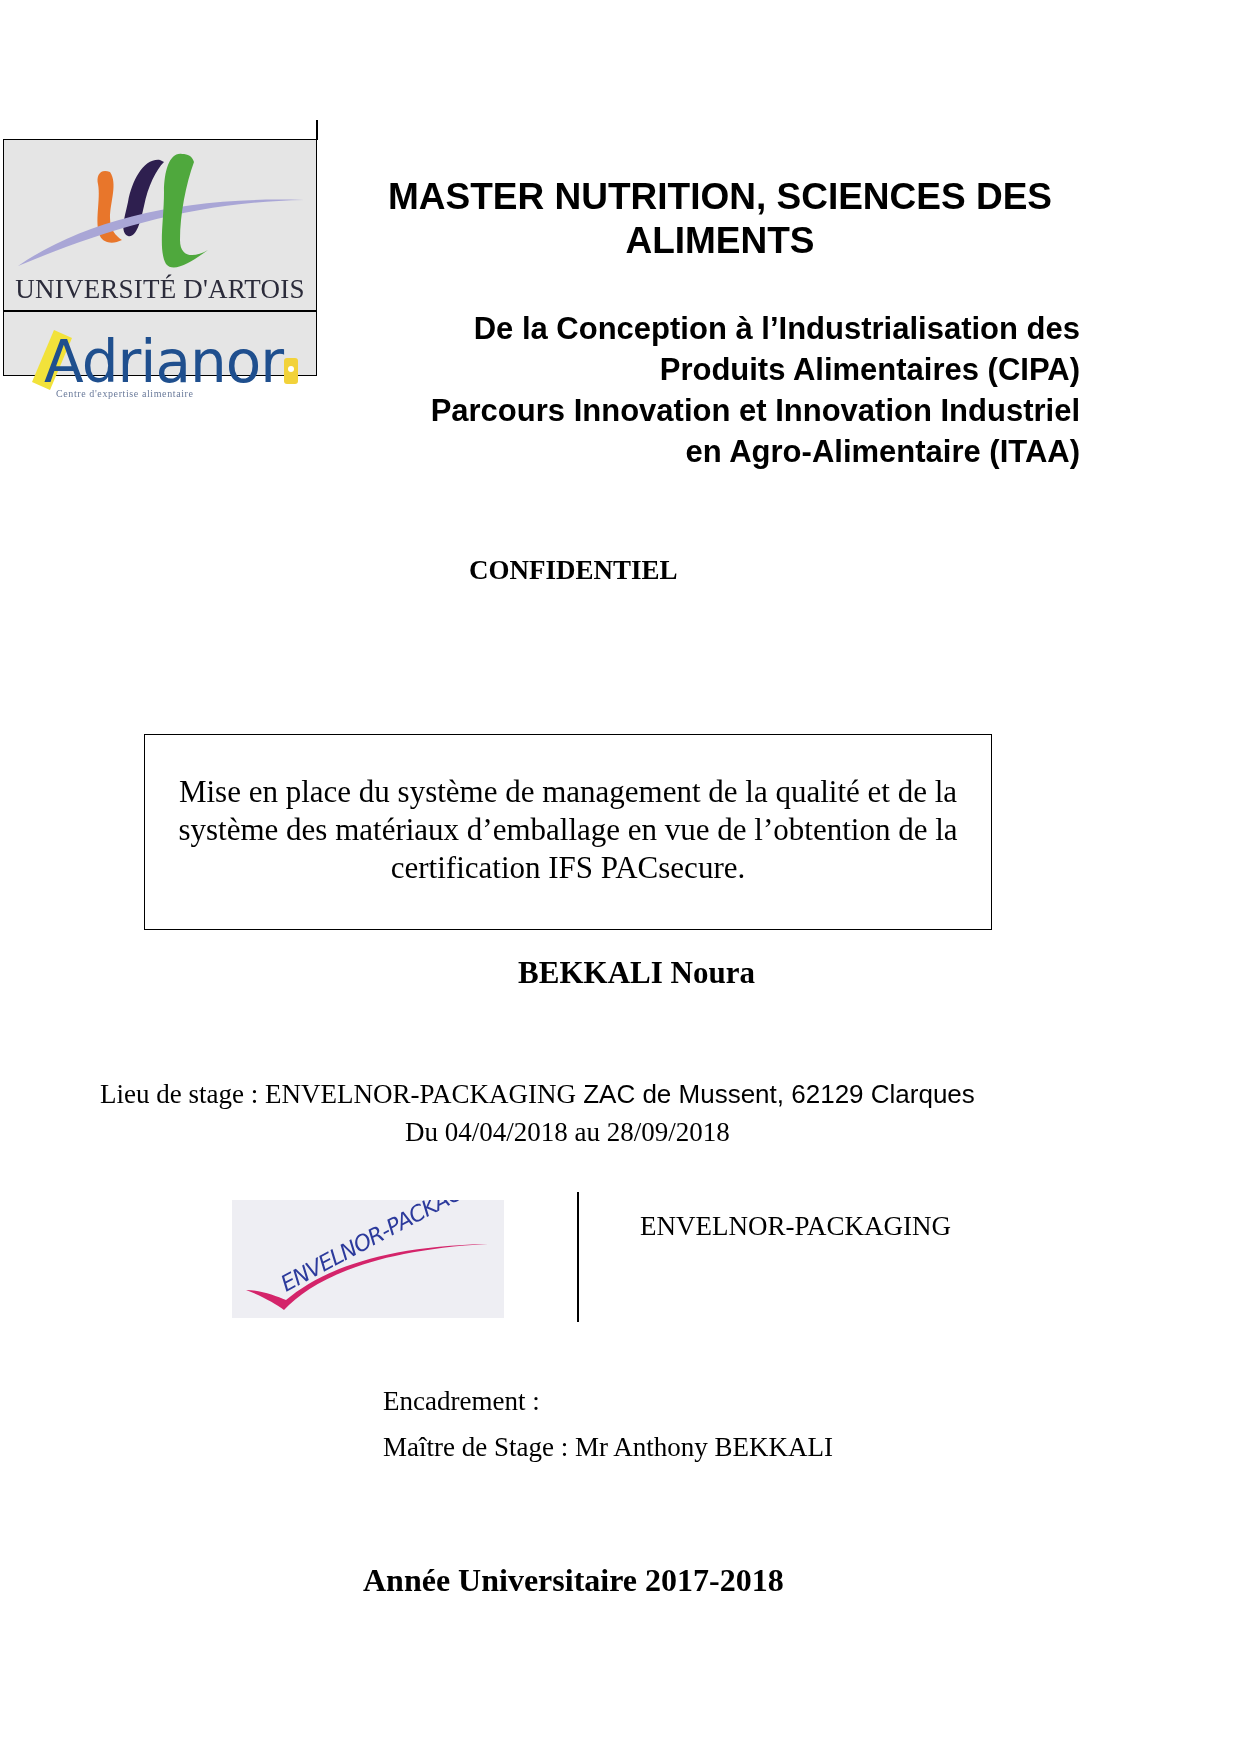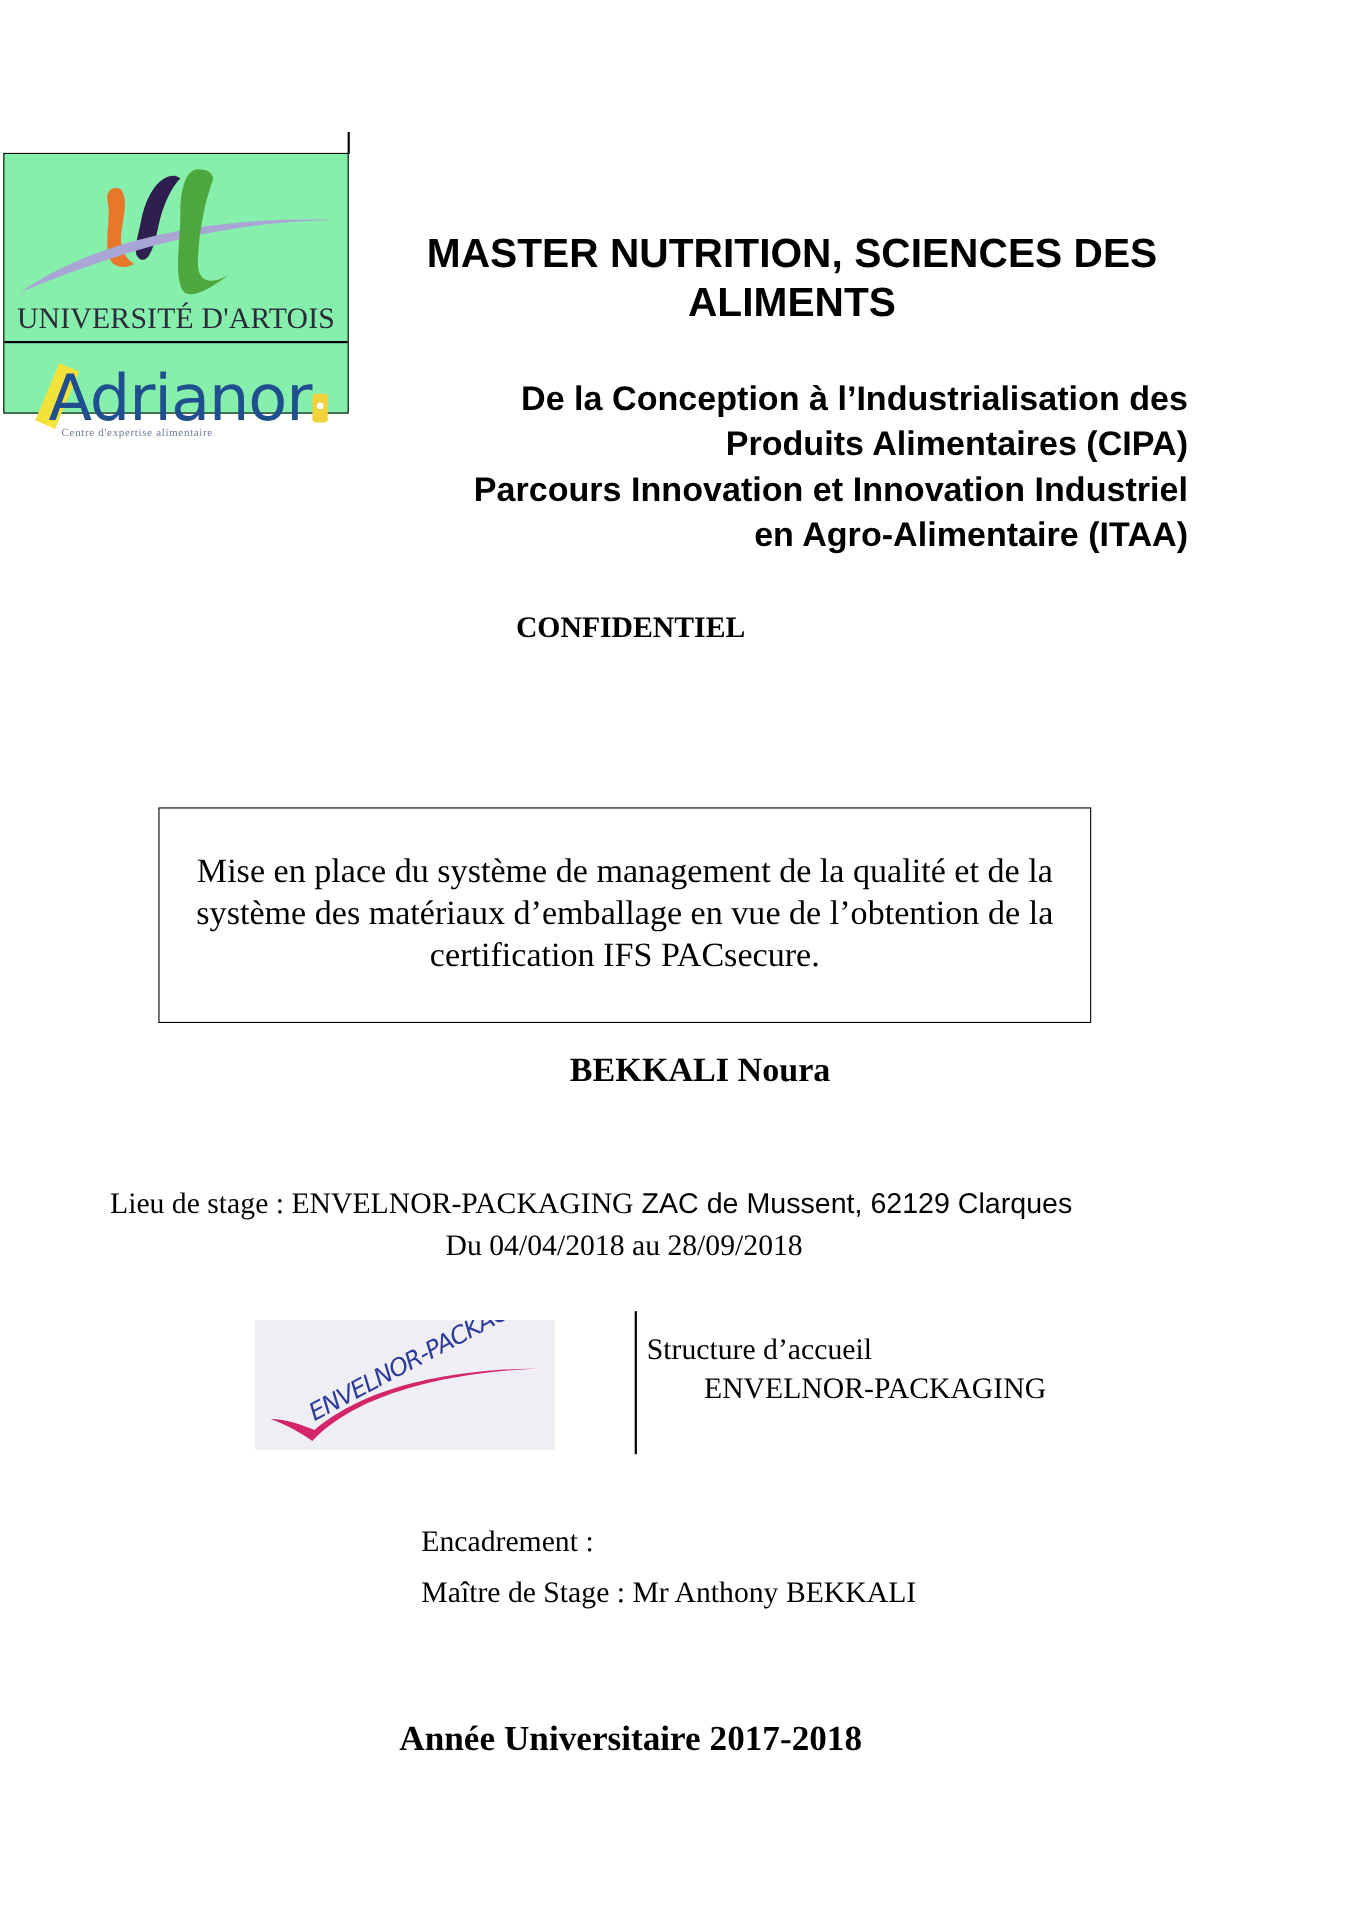--- a/index.html
+++ b/index.html
@@ -3,33 +3,33 @@
   <meta charset="utf-8">
   <style>
     html, body { margin:0; padding:0; }
     body {
       width:1241px; height:1754px; position:relative; background:#ffffff;
       font-family:"Liberation Serif", serif; color:#000; overflow:hidden;
     }
     .abs { position:absolute; }
     .logo-box {
       position:absolute; left:3px; top:139px; width:314px; height:237px;
-      border:1px solid #000; box-sizing:border-box; background:#86efac;
+      border:1px solid #000; box-sizing:border-box; background:#e5e5e5;
     }
     .tick { position:absolute; left:316px; top:120px; width:2px; height:20px; background:#000; }
     .ua-logo { position:absolute; left:0; top:0; width:312px; height:170px; }
     .ua-name {
       position:absolute; left:0; top:134px; width:312px; text-align:center;
       font-family:"Liberation Serif", serif; font-size:27px; color:#2b2b3a; letter-spacing:0.2px;
     }
     .divider-logo { position:absolute; left:0; top:170px; width:312px; height:2px; background:#000; }
     .adr-logo { position:absolute; left:0; top:172px; width:312px; height:103px; }
     .adr-sub { position:absolute; left:52px; top:248px; font-family:Liberation Serif, serif; font-size:10px; color:#6a7a9a; letter-spacing:0.6px; }
 
-    .sans-bold { font-family:"Liberation Sans", sans-serif; font-weight:bold;margin-top:34px; }
+    .sans-bold { font-family:"Liberation Sans", sans-serif; font-weight:bold; }
     .title {
       left:360px; top:175px; width:720px; text-align:center; font-size:37px; line-height:44px;
     }
     .subtitle {
       left:360px; top:308px; width:720px; text-align:right; font-size:31px; line-height:41px;
     }
     .confidential { left:469px; top:555px; font-size:27px; font-weight:bold; }
     .thesis-box {
       position:absolute; left:144px; top:734px; width:848px; height:196px;
       border:1.5px solid #000; box-sizing:border-box;
@@ -101,21 +101,20 @@
 </div>
 <div class="abs dates">Du 04/04/2018 au 28/09/2018</div>
 
 <svg class="env-logo" viewBox="0 0 272 118">
   <rect x="0" y="0" width="272" height="118" fill="#eeeef3"></rect>
   <path d="M14 90 C30 96 44 104 52 110 C80 80 140 50 256 44 C150 46 90 70 54 100 C44 96 28 90 14 90 Z" fill="#d4246a"></path>
   <text x="0" y="0" transform="translate(54,92) rotate(-28)" font-family="DejaVu Sans, sans-serif" font-style="italic" font-size="22" fill="#2c3a9c" letter-spacing="-1">ENVELNOR-PACKAGING</text>
 </svg>
 <div class="vline"></div>
 <div class="abs struct">
-  <div>Structure d’accueil</div>
   <div class="company">ENVELNOR-PACKAGING</div>
 </div>
 
 <div class="abs enc">
   <div>Encadrement :</div>
   <div>Maître de Stage : Mr Anthony BEKKALI</div>
 </div>
 
 <div class="abs year">Année Universitaire 2017-2018</div>
 

